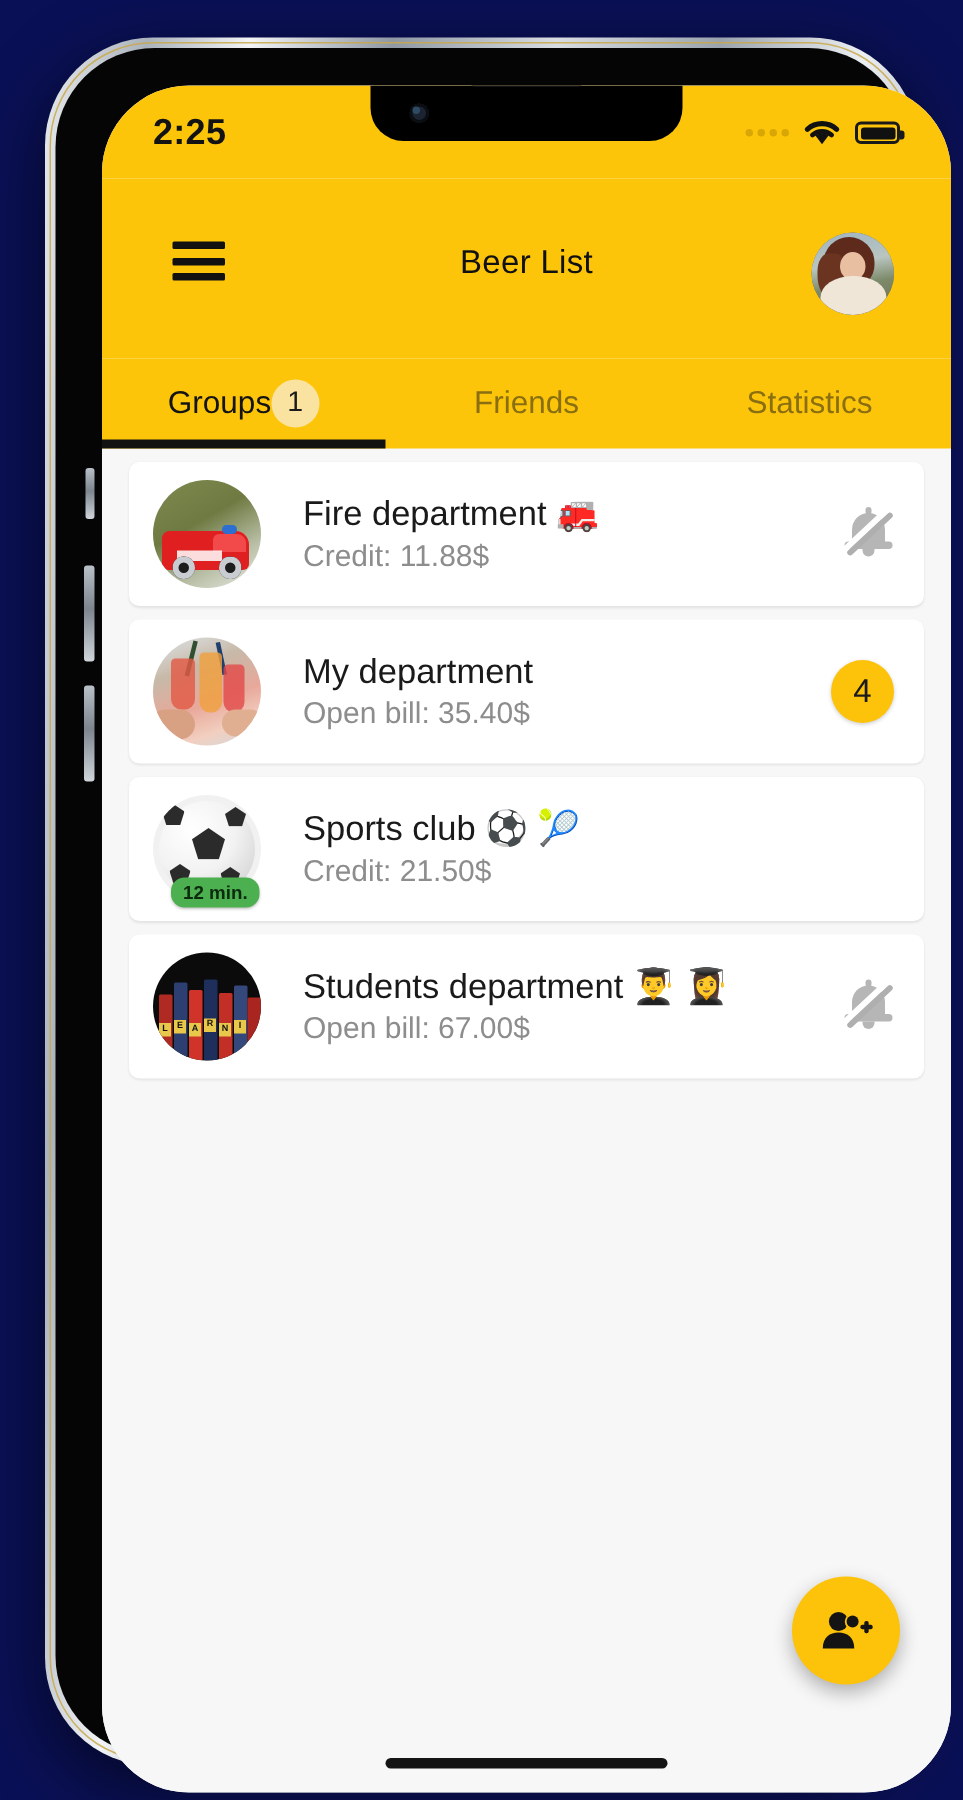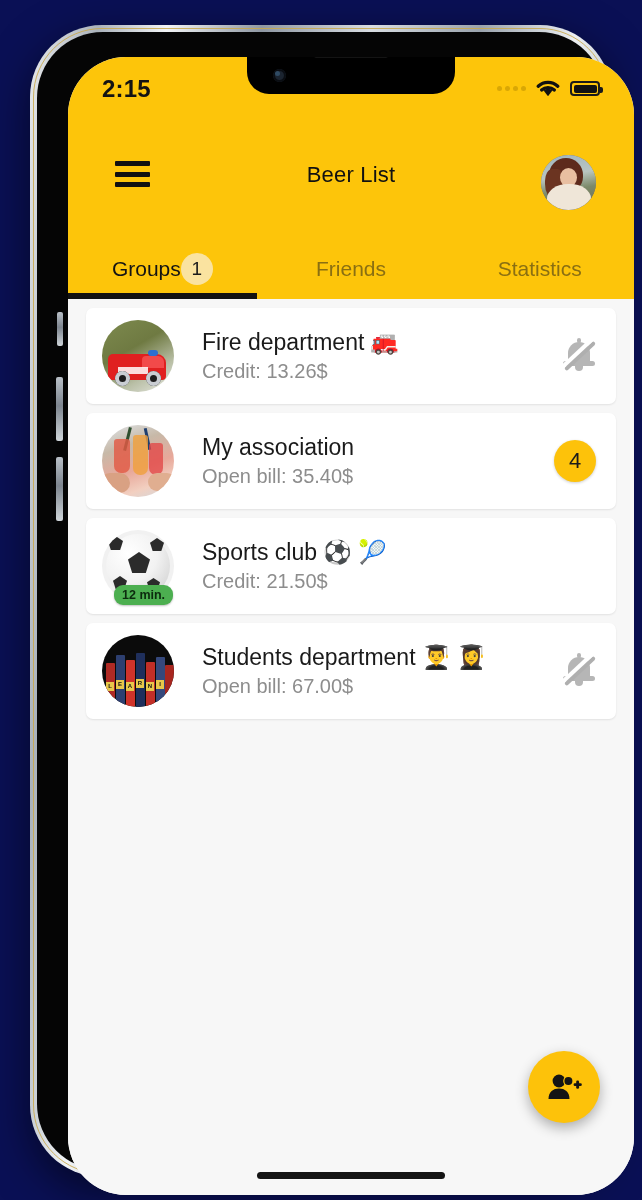--- a/index.html
+++ b/index.html
@@ -261,21 +261,21 @@
   <div class="phone-bezel"></div>
 
   <div class="btn-side btn-silent"></div>
   <div class="btn-side btn-volup"></div>
   <div class="btn-side btn-voldn"></div>
   <div class="btn-side btn-power"></div>
 
   <div class="screen">
 
     <div class="statusbar">
-      <div class="clock">2:15</div>
+      <div class="clock">2:25</div>
       <div class="status-right">
         <span class="sig-dots">
             <i></i>
             <i></i>
             <i></i>
             <i></i>
           </span>
         <svg width="26" height="19" viewBox="0 0 26 19">
           <path d="M13 17.2 L8.6 11.4 A7.2 7.2 0 0 1 17.4 11.4 Z" fill="#111"></path>
           <path d="M3.2 7.2 A14.5 14.5 0 0 1 22.8 7.2" stroke="#111" stroke-width="3.4" fill="none" stroke-linecap="round"></path>
@@ -333,21 +333,21 @@
             <span class="truck"></span>
               <span class="cab"></span>
               <span class="strip"></span>
             <span class="light"></span>
               <span class="w1"></span>
               <span class="w2"></span>
           </div>
         </div>
         <div class="txt">
           <div class="g-name">Fire department 🚒</div>
-          <div class="g-sub">Credit: 13.26$</div>
+          <div class="g-sub">Credit: 11.88$</div>
         </div>
         <div class="bell">
           <span class="stem"></span>
             <span class="body"></span>
             <span class="skirt"></span>
           <span class="clap"></span>
             <span class="slash"></span>
         </div>
       </div>
 
@@ -357,21 +357,21 @@
             <span class="straw"></span>
               <span class="straw2"></span>
             <span class="gl1"></span>
               <span class="gl2"></span>
               <span class="gl3"></span>
             <span class="hand"></span>
               <span class="hand2"></span>
           </div>
         </div>
         <div class="txt">
-          <div class="g-name">My association</div>
+          <div class="g-name">My department</div>
           <div class="g-sub">Open bill: 35.40$</div>
         </div>
         <div class="count-badge">4</div>
       </div>
 
       <div class="card">
         <div class="av">
           <div class="av-img img-soccer">
             <span class="ball"></span>
             <span class="p0"></span>

